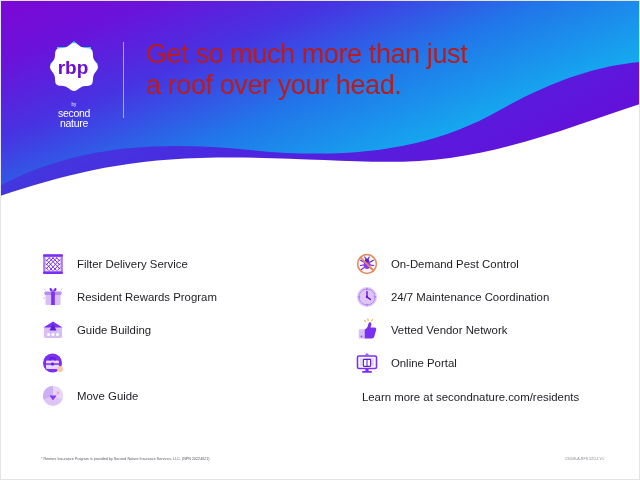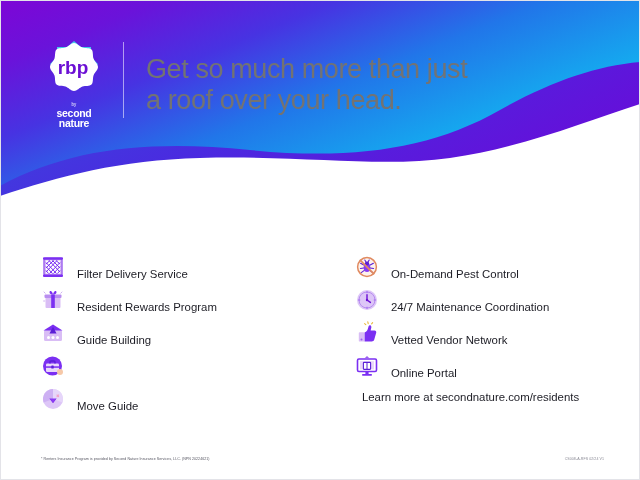--- a/index.html
+++ b/index.html
@@ -63,42 +63,42 @@
     font-size: 4.5px;
     color: #ffffff;
     letter-spacing: .2px;
     text-align: center;
     margin-bottom: 0px;
     opacity: .95;
   }
   .logo-sub-name {
     display: block;
     font-size: 10.5px;
-    font-weight: bold;
+    font-weight: normal;
     color: #ffffff;
     letter-spacing: -0.3px;
     line-height: 10px;
     text-align: center;
   }
 
   .logo-divider {
     position: absolute;
     left: 123px;
     top: 42px;
     width: 1px;
     height: 76px;
     background: rgba(255,255,255,.55);
   }
 
   
   .headline {
     position: absolute;
     left: 146px;
-    top: 54px;
-    color: #737373;
+    top: 39px;
+    color: #b91c1c;
   }
   .headline-l1 {
     font-size: 27px;
     font-weight: 400;
     line-height: 31px;
     letter-spacing: -0.4px;
     white-space: nowrap;
   }
   .headline-l2 {
     font-size: 27px;
@@ -126,21 +126,21 @@
     top: 247px;
     width: 560px;
     display: flex;
     gap: 20px;
   }
   .col { width: 272px; }
   .col-right { padding-left: 24px; }
 
   .benefit-row {
     display: flex;
-    align-items: flex-end;
+    align-items: center;
     height: 33px;
   }
   .benefit-icon {
     width: 26px;
     height: 26px;
     flex: 0 0 26px;
     display: flex;
     align-items: center;
     justify-content: center;
   }

